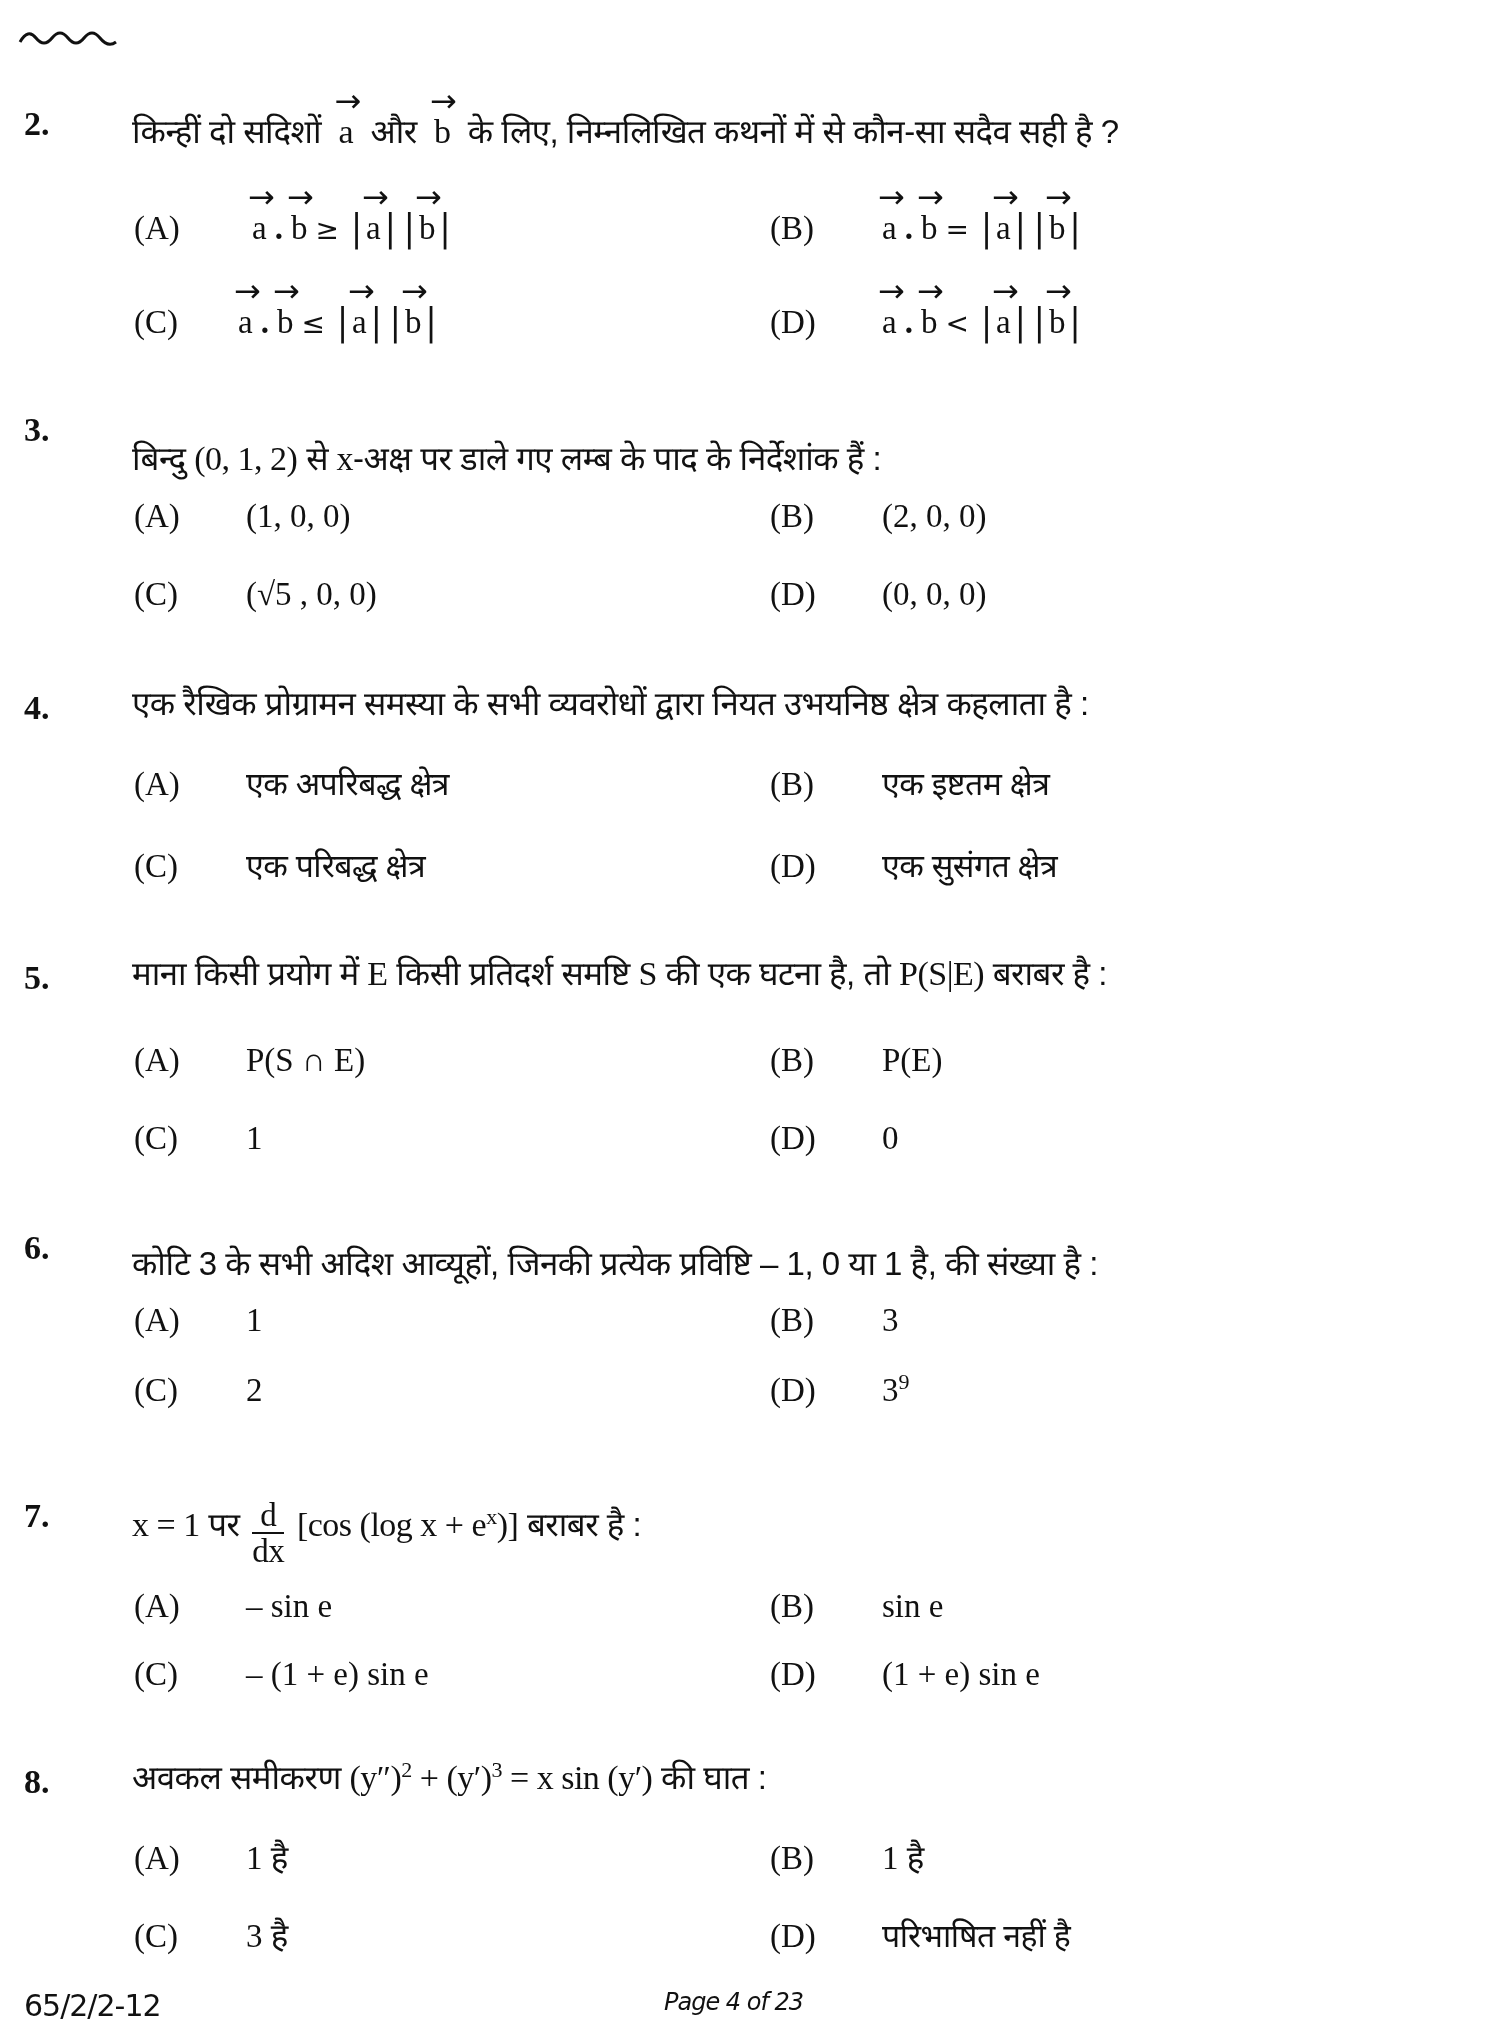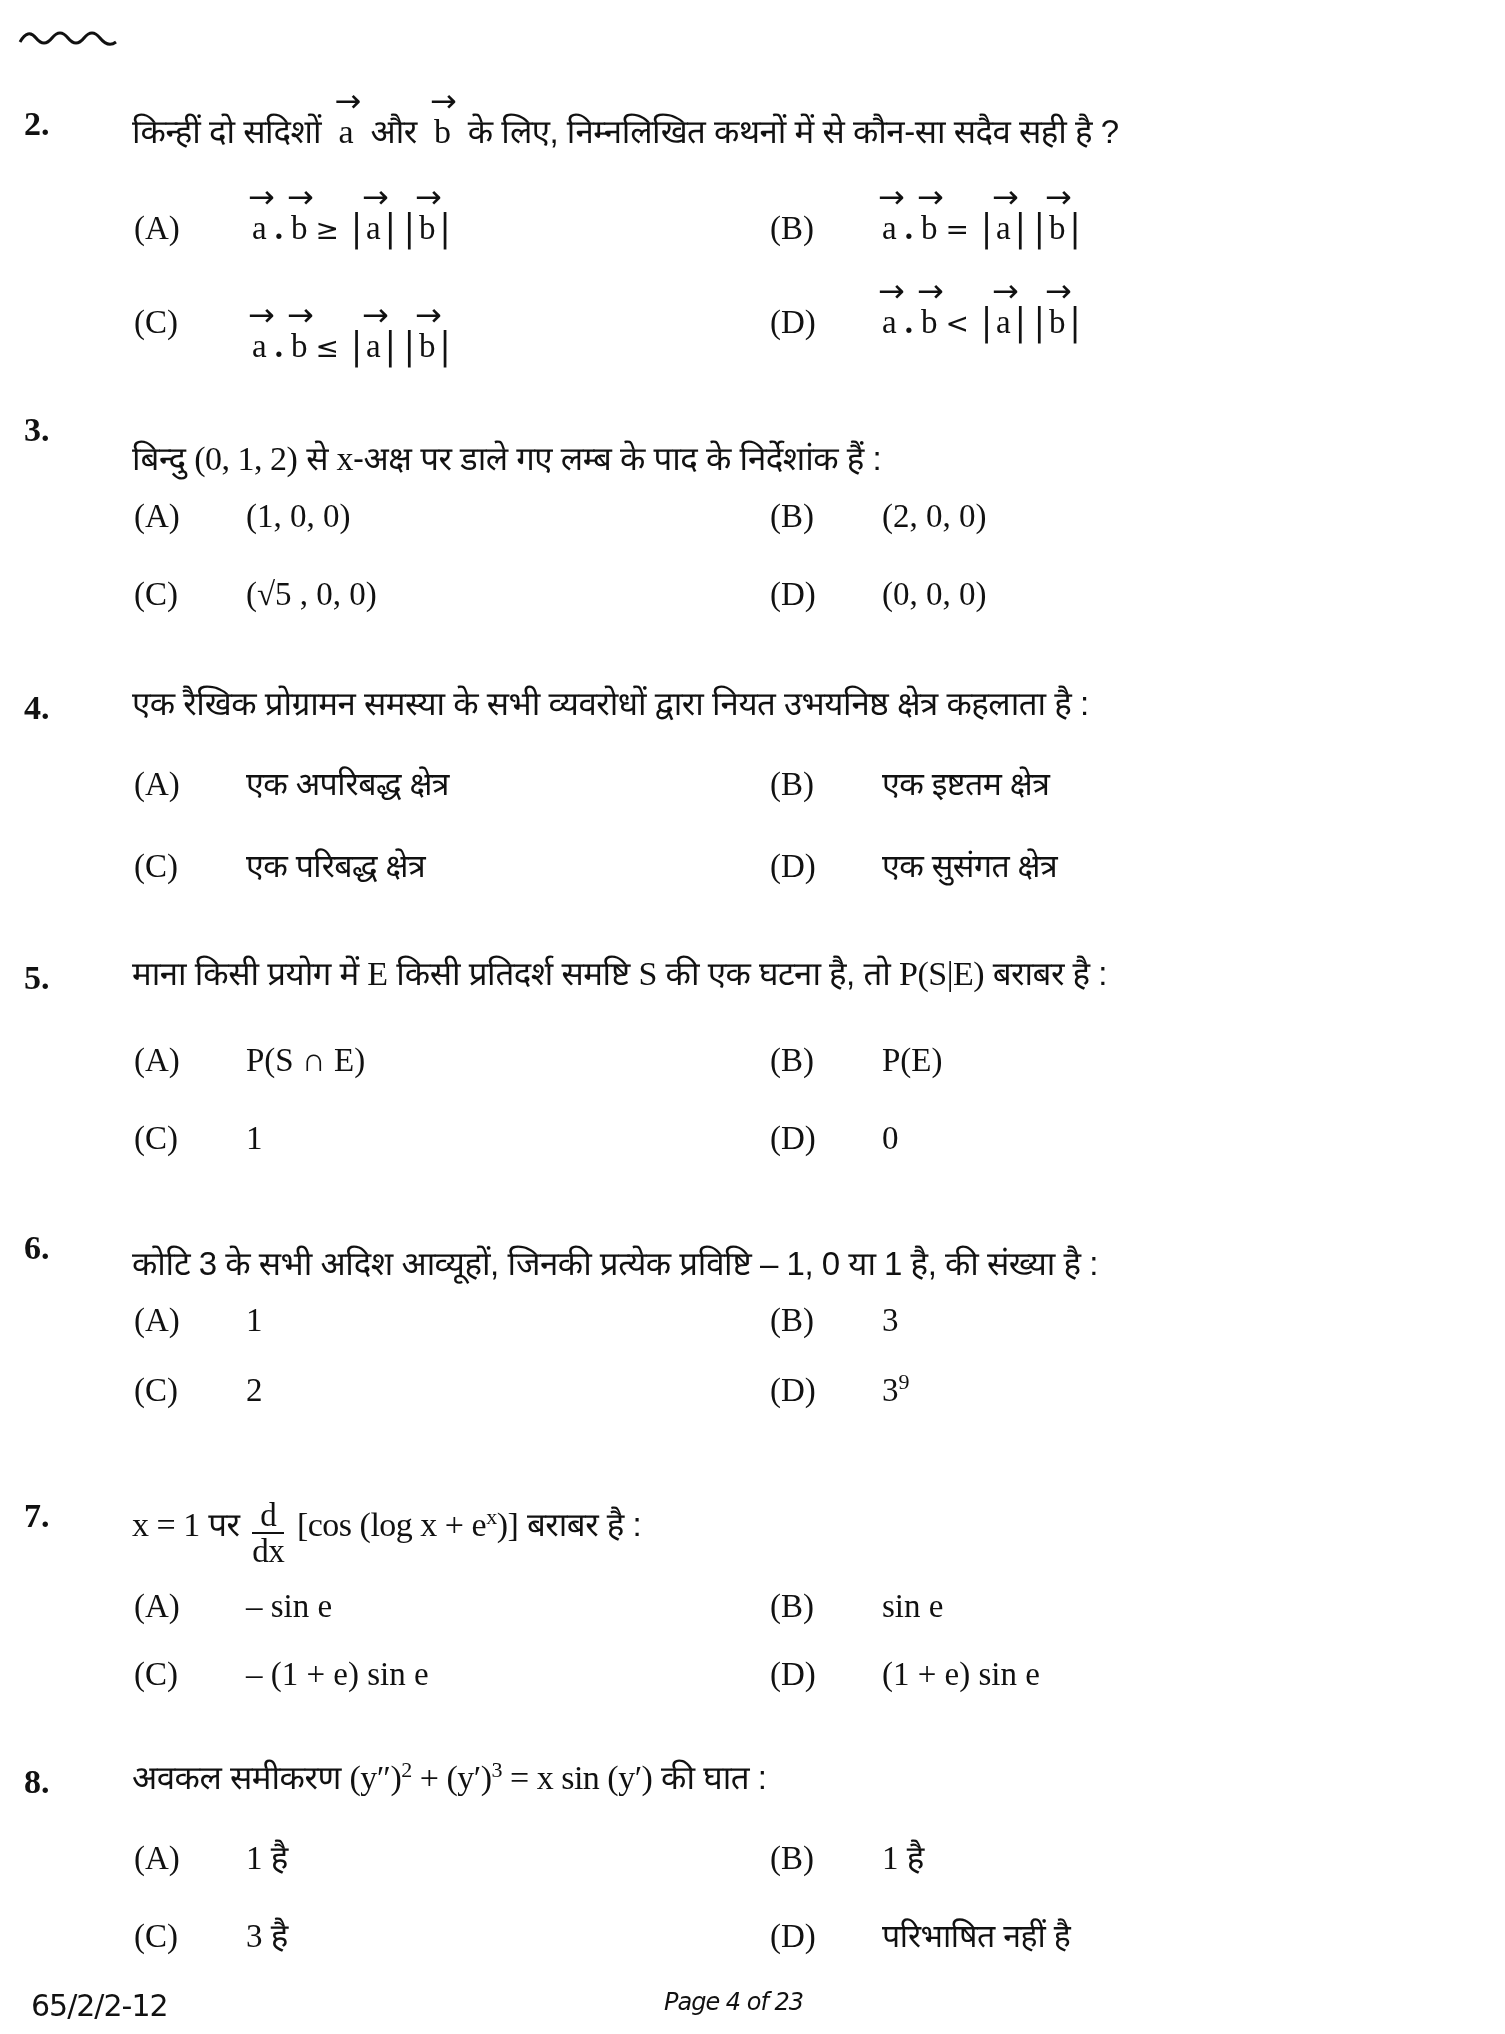--- a/index.html
+++ b/index.html
@@ -123,21 +123,20 @@
 
     sup { font-size: 22px; line-height: 0; }
 
     .footer-code {
       position: absolute;
       left: 24px;
       top: 1988px;
       font-family: "DejaVu Sans", "Liberation Sans", sans-serif;
       font-size: 30px;
       letter-spacing: -1px;
-      margin-left: 7px;
     }
     .footer-page {
       position: absolute;
       left: 664px;
       top: 1988px;
       font-family: "DejaVu Sans", "Liberation Sans", sans-serif;
       font-size: 24px;
       font-style: italic;
       letter-spacing: -1px;
     }
@@ -168,21 +167,21 @@
       </span>
     </div>
     <div class="opt col-b" style="top:208px;">
       <span class="opt-label">(B)</span>
       <span class="opt-val">
         <span class="vec">a</span><span class="dot">.</span><span class="vec">b</span><span class="rel">=</span><span class="bar">|</span><span class="vec">a</span><span class="bar">|</span><span class="bar">|</span><span class="vec">b</span><span class="bar">|</span>
       </span>
     </div>
     <div class="opt col-a" style="top:302px;">
       <span class="opt-label">(C)</span>
-      <span class="opt-val" style="left:118px;margin-top:24px;">
+      <span class="opt-val" style="left:104px;">
         <span class="vec">a</span><span class="dot">.</span><span class="vec">b</span><span class="rel">≤</span><span class="bar">|</span><span class="vec">a</span><span class="bar">|</span><span class="bar">|</span><span class="vec">b</span><span class="bar">|</span>
       </span>
     </div>
     <div class="opt col-b" style="top:302px;">
       <span class="opt-label">(D)</span>
       <span class="opt-val">
         <span class="vec">a</span><span class="dot">.</span><span class="vec">b</span><span class="rel">&lt;</span><span class="bar">|</span><span class="vec">a</span><span class="bar">|</span><span class="bar">|</span><span class="vec">b</span><span class="bar">|</span>
       </span>
     </div>
   </div>

